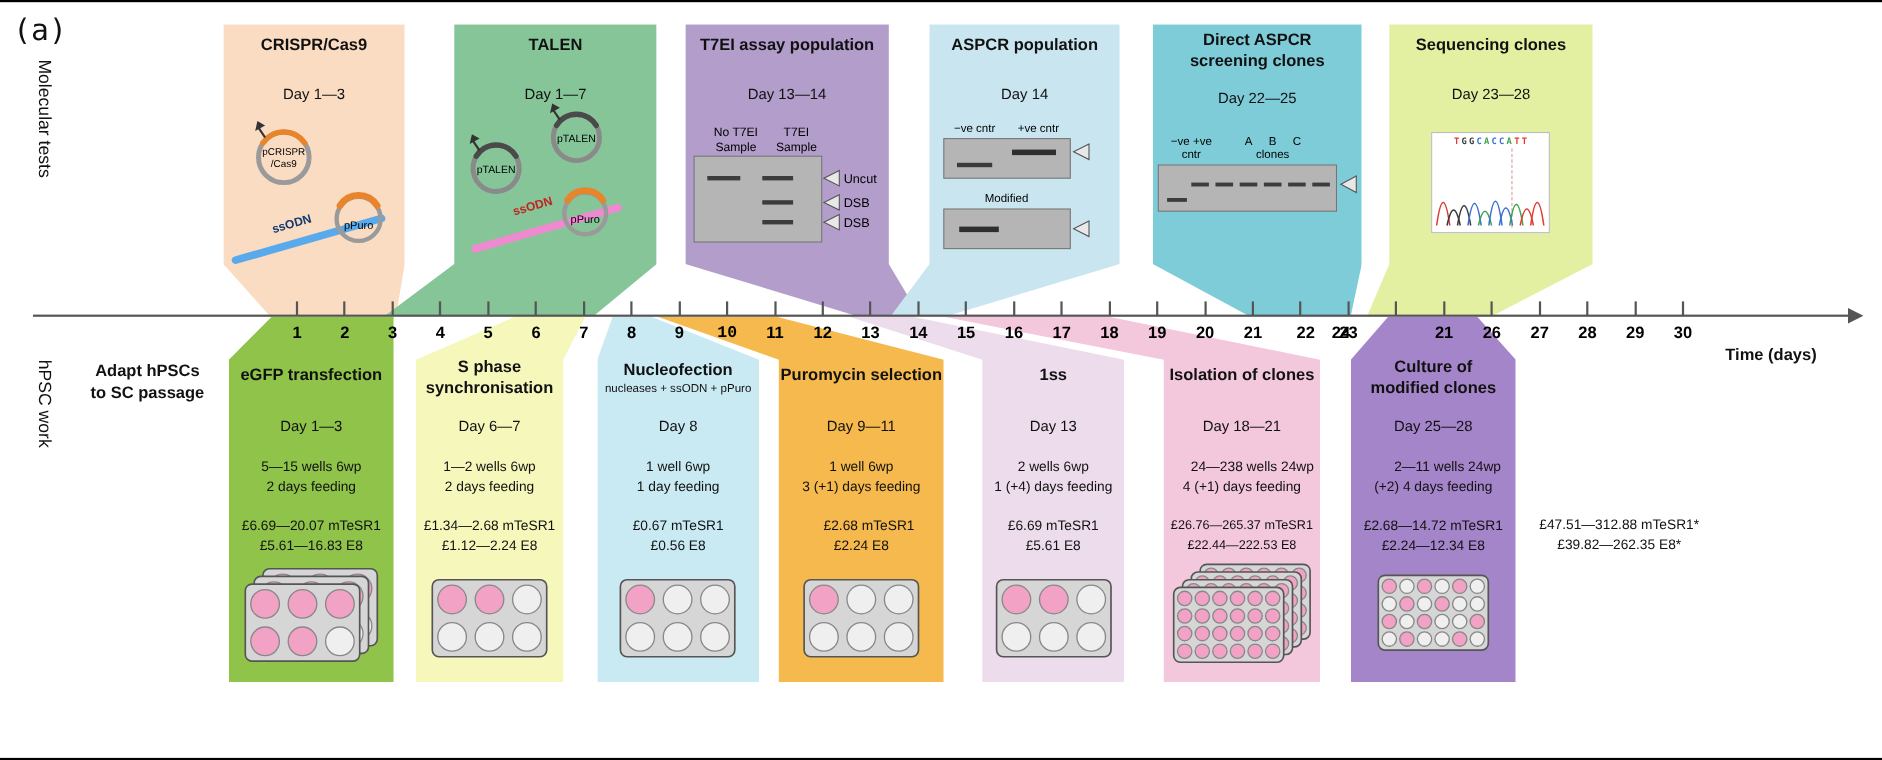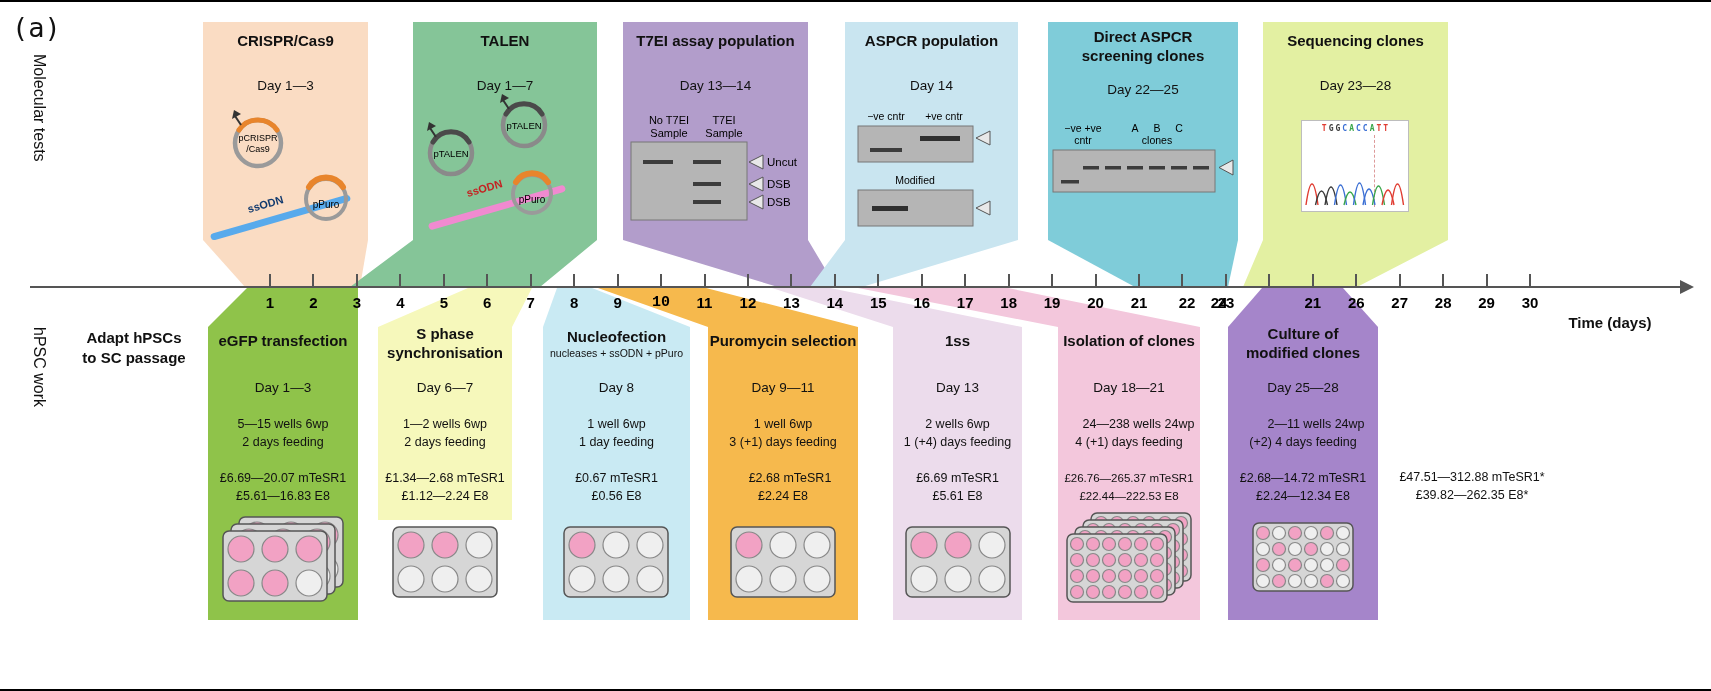--- a/index.html
+++ b/index.html
@@ -64,21 +64,21 @@
           <rect x="1" y="15" width="104" height="70" rx="6" fill="#d6d6d6" stroke="#555" stroke-width="1.5"></rect>
           <circle cx="19" cy="33" r="13" fill="#f2a2c4" stroke="#888" stroke-width="1.2"></circle>
           <circle cx="53" cy="33" r="13" fill="#f2a2c4" stroke="#888" stroke-width="1.2"></circle>
           <circle cx="87" cy="33" r="13" fill="#f2a2c4" stroke="#888" stroke-width="1.2"></circle>
           <circle cx="19" cy="67" r="13" fill="#f2a2c4" stroke="#888" stroke-width="1.2"></circle>
           <circle cx="53" cy="67" r="13" fill="#f2a2c4" stroke="#888" stroke-width="1.2"></circle>
           <circle cx="87" cy="67" r="13" fill="#efefef" stroke="#888" stroke-width="1.2"></circle>
         </svg></div>
   </div>
 
-  <div class="panel bot-p" style="left:378px;top:286px;width:154px;height:232px">
+  <div class="panel bot-p" style="left:378px;top:286px;width:154px;height:332px">
     <div class="shape" style="background:#f6f8bb;clip-path:polygon(90px 0, 154px 0, 134px 39px, 134px 332px, 0 332px, 0 39px)"></div>
     <div class="ptitle" style="left:0;top:37px;width:134px">
       <div>S phase</div>
       <div>synchronisation</div>
     </div>
     <div class="pdays" style="left:0;top:92px;width:134px">Day 6—7</div>
     <div class="pline" style="left:0;top:128px;width:134px">1—2 wells 6wp</div>
     <div class="pline" style="left:0;top:146px;width:134px">2 days feeding</div>
     <div class="pline" style="left:0;top:182px;width:134px">£1.34—2.68 mTeSR1</div>
     <div class="pline" style="left:0;top:200px;width:134px">£1.12—2.24 E8</div>

